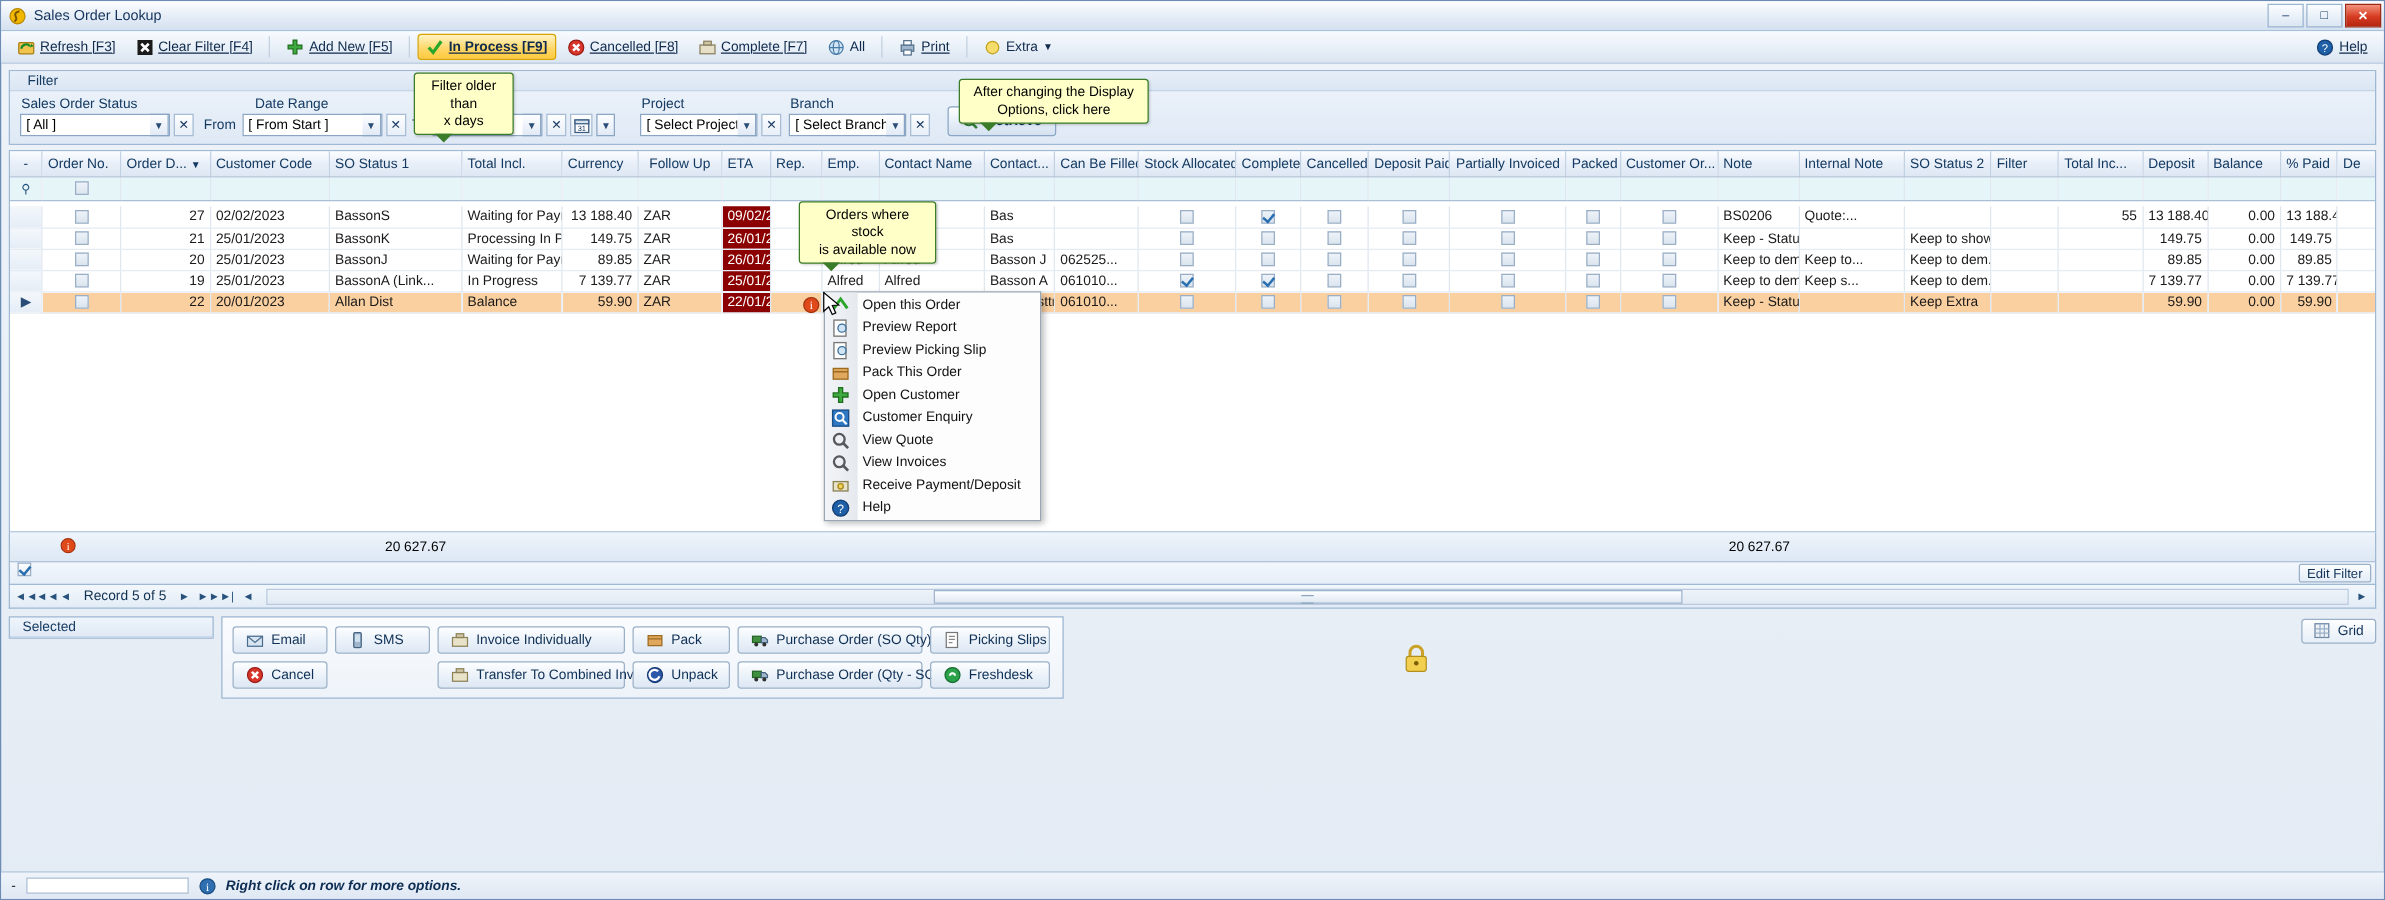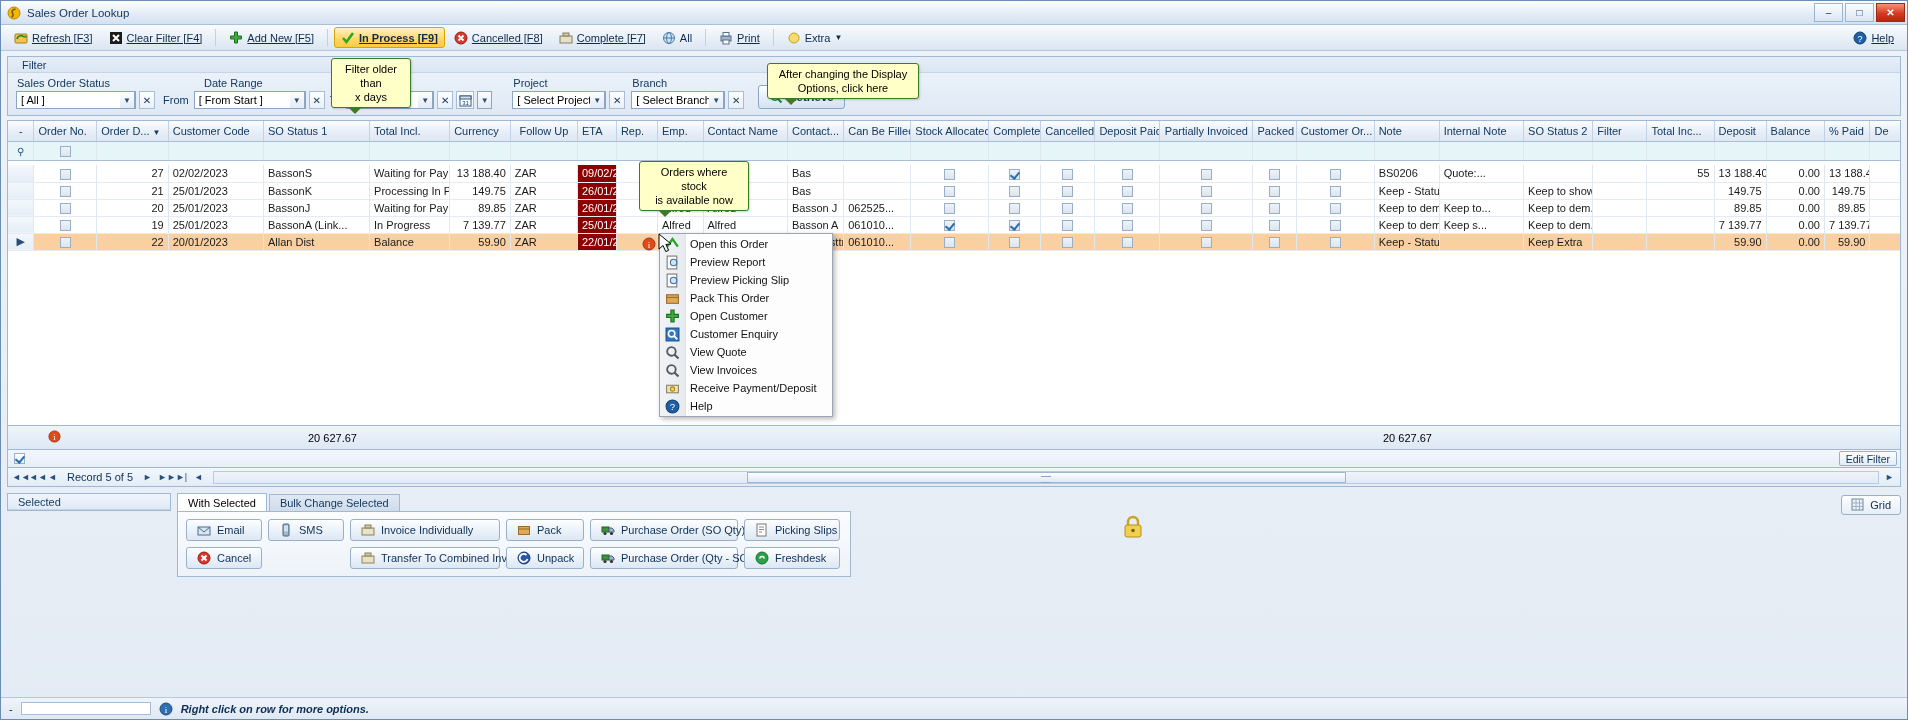--- a/index.html
+++ b/index.html
@@ -253,21 +253,21 @@
     position: relative;
   }
   .tot1 { position: absolute; left: 300px; }
   .tot2 { position: absolute; left: 1375px; }
   .err-ico { position: absolute; left: 40px; }
 
   .selrow {
     margin: 0 6px; height: 18px;
     background: linear-gradient(#f3f7fc,#e6eef7);
     border: 1px solid #9fb8d4; border-top: none;
-    display: flex; align-items: center; padding: 0 6px;
+    display: flex; padding: 0 6px;
     position: relative;
   }
   .editfilter {
     position: absolute; right: 3px; top: 1px;
     height: 15px; padding: 0 6px;
     border: 1px solid #9ab0c8; border-radius: 2px;
     background: linear-gradient(#fbfdff,#e4ecf6);
     font-size: 10.5px; color: #113358;
     display: flex; align-items: center;
   }
@@ -990,24 +990,20 @@
     </span>
     <span class="navbtn">►</span>
   </div>
 
   <div class="bottom">
     <div class="selected-box">
       <div class="selected-cap">Selected</div>
     </div>
 
     <div class="tabsbox">
-      <div class="tabs">
-        <span class="tab on">With Selected</span>
-        <span class="tab">Bulk Change Selected</span>
-      </div>
       <div class="tabpanel">
         <div class="btnrow" id="action-row-1">
             <span class="btn w1">
               <span class="ico"><svg width="14" height="14" viewBox="0 0 14 14">
                   <rect x="1" y="4" width="12" height="8" fill="#d9e6f2" stroke="#4a6c8e"></rect>
                   <path d="M1 4 L7 9 L13 4" fill="none" stroke="#4a6c8e"></path>
                 </svg></span>
               <span>Email</span>
             </span>
             <span class="btn w2">

